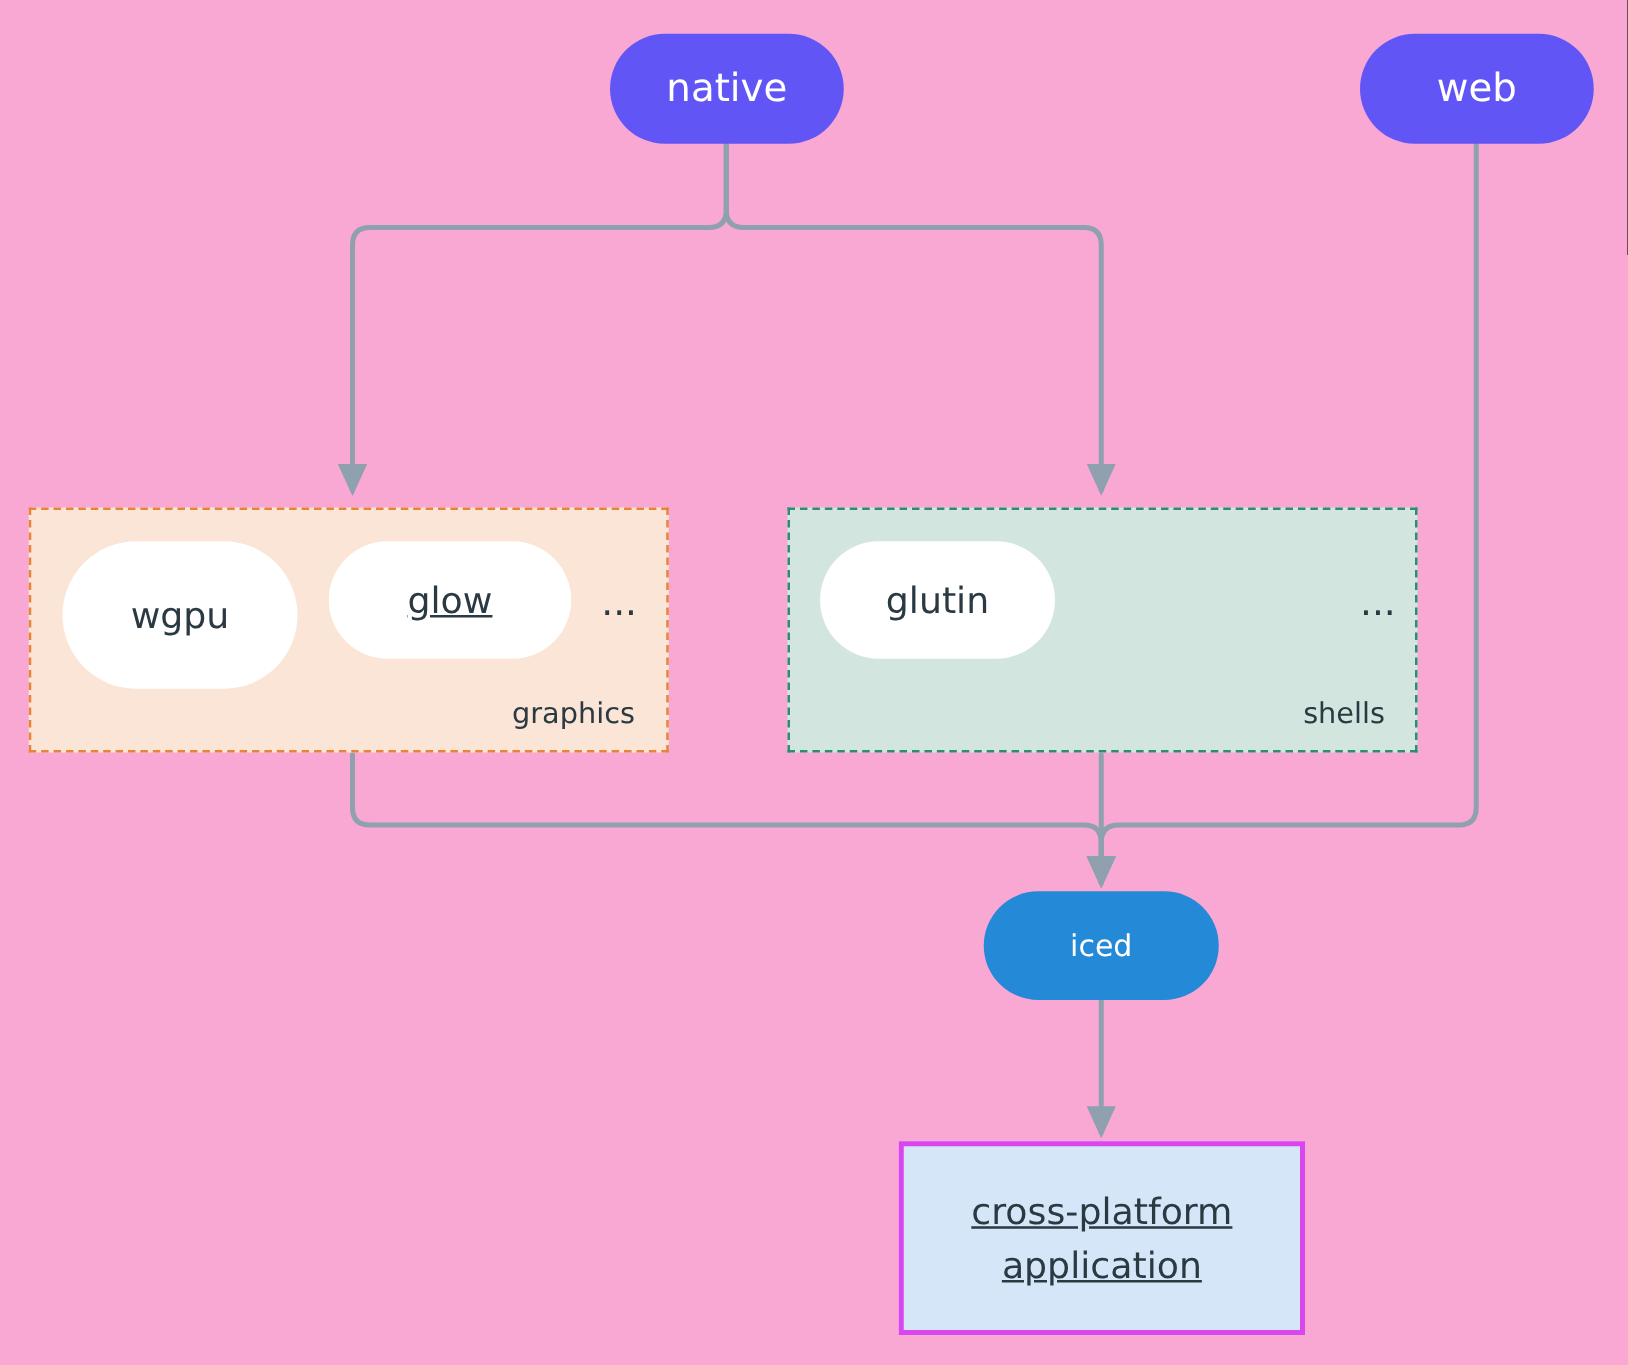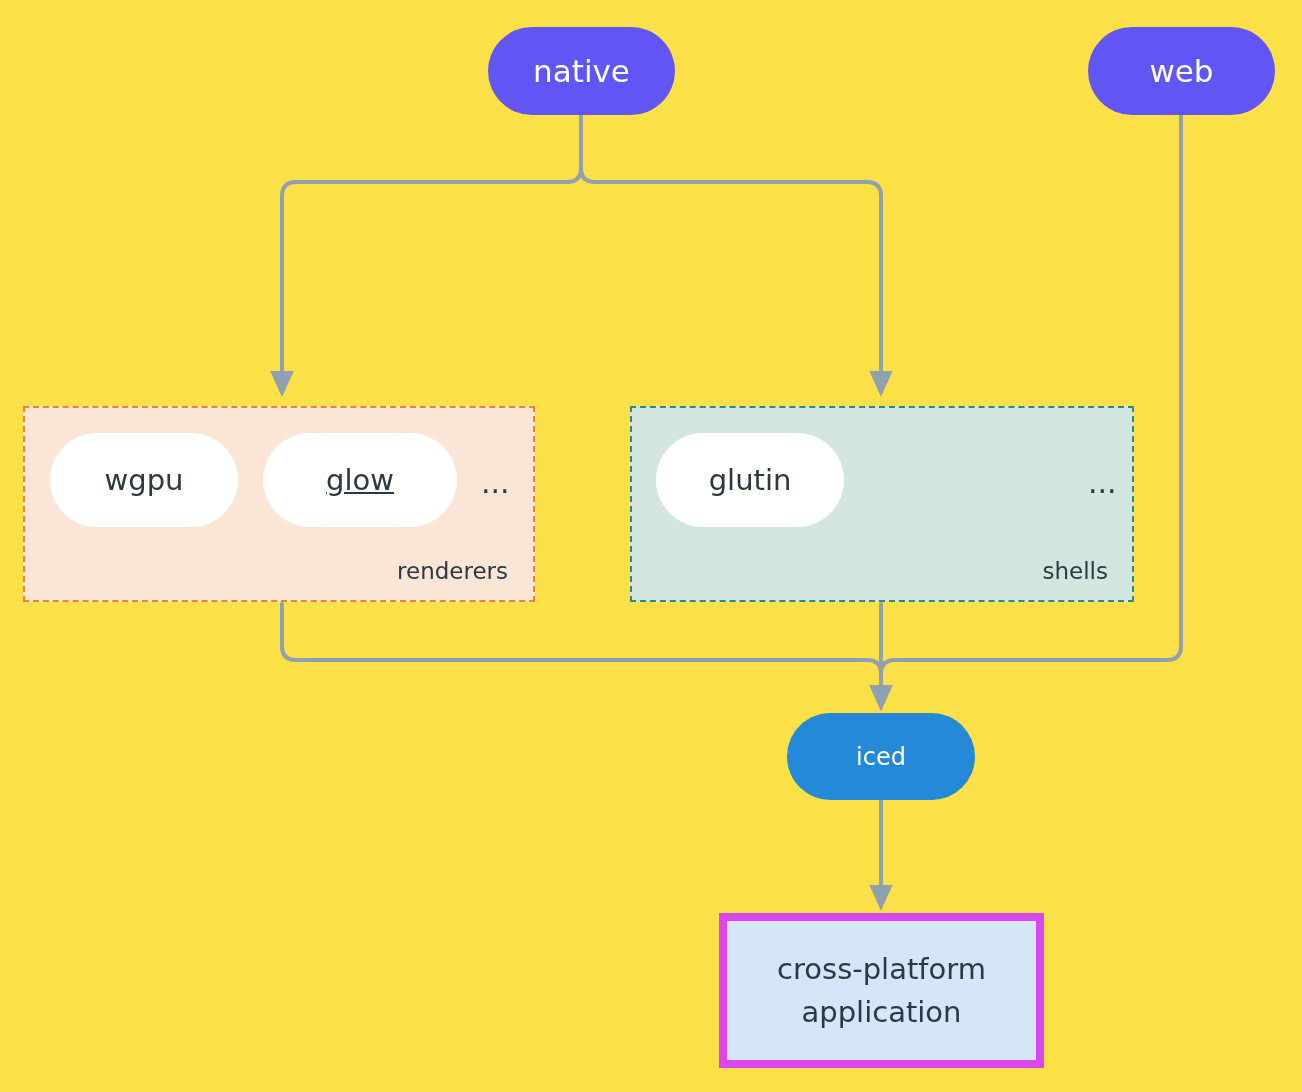--- a/index.html
+++ b/index.html
@@ -8,21 +8,21 @@
     padding: 0;
     background: #000000;
   }
   body {
     font-family: "DejaVu Sans", "Liberation Sans", sans-serif;
   }
   #diagram {
     position: relative;
     width: 1302px;
     height: 1092px;
-    background: #fde047;
+    background: #f9a8d4;
     overflow: hidden;
   }
   #edges {
     position: absolute;
     left: 0;
     top: 0;
     width: 1302px;
     height: 1092px;
   }
   .node {
@@ -49,23 +49,24 @@
   }
   .node-iced {
     background: #2489d6;
     color: #ffffff;
     font-size: 24px;
   }
   .node-app {
     background: #d4e6f7;
     color: #2b3a42;
     font-size: 29px;
-    border: 8px solid #d946ef;
+    border: 4px solid #d946ef;
     line-height: 1.45;
     flex-direction: column;
+    text-decoration: underline;
   }
   .group {
     position: absolute;
     box-sizing: border-box;
     z-index: 1;
   }
   .group-renderers {
     background: #fbe5d6;
     border: 2px dashed #e8833a;
   }
@@ -136,31 +137,31 @@
     <span>native</span>
   </div>
 
   <div class="node pill node-web" style="left:1088px; top:27px; width:187px; height:88px;">
     <span>web</span>
   </div>
 
 
   <div class="group group-renderers" style="left:23px; top:406px; width:512px; height:196px;"></div>
 
-  <div class="leaf" style="left:50px; top:433px; width:188px; height:94px;">
+  <div class="leaf" style="left:50px; top:433px; width:188px; height:118px;">
     <span>wgpu</span>
   </div>
 
   <div class="leaf" style="left:263px; top:433px; width:194px; height:94px;text-decoration:underline;">
     <span>glow</span>
   </div>
 
   <div class="ellipsis" style="left:481px; top:465px; width:40px; height:34px;">...</div>
 
-  <div class="group-label" style="left:330px; top:556px; width:178px; height:30px; justify-content:flex-end;">renderers</div>
+  <div class="group-label" style="left:330px; top:556px; width:178px; height:30px; justify-content:flex-end;">graphics</div>
 
   <div class="group group-shells" style="left:630px; top:406px; width:504px; height:196px;"></div>
 
   <div class="leaf" style="left:656px; top:433px; width:188px; height:94px;">
     <span>glutin</span>
   </div>
 
 
   <div class="ellipsis" style="left:1088px; top:465px; width:40px; height:34px;">...</div>
 

